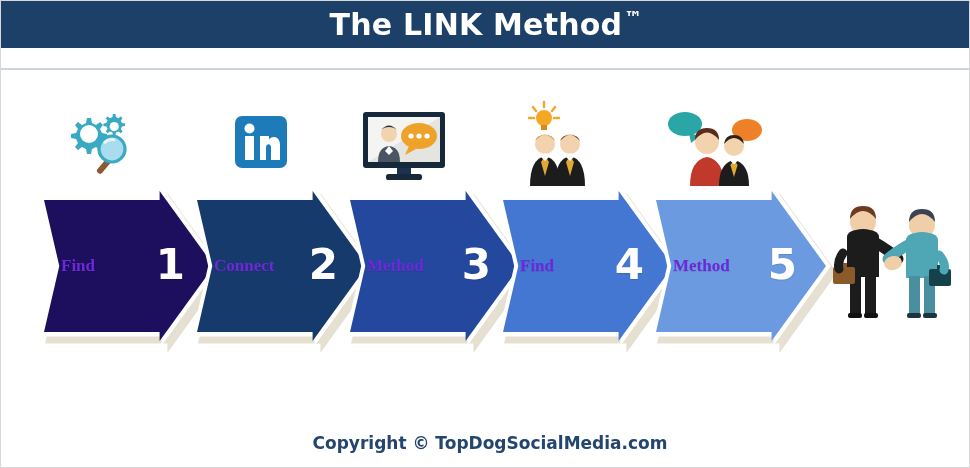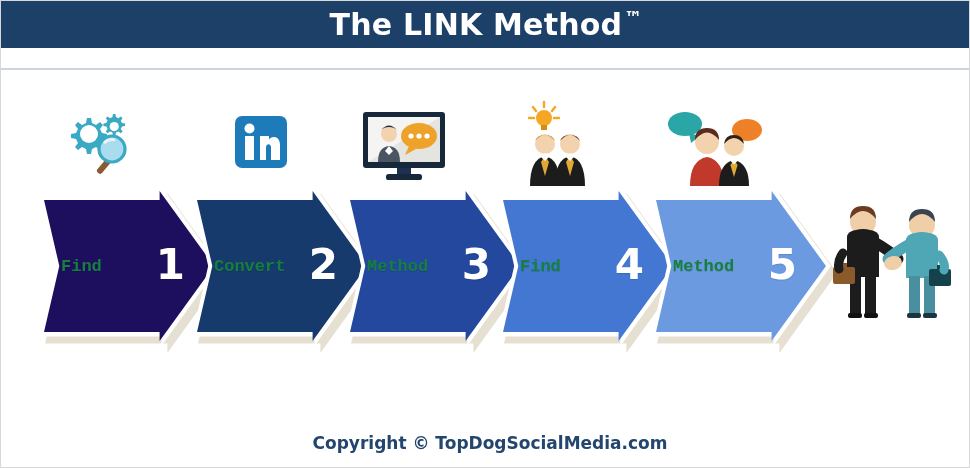--- a/index.html
+++ b/index.html
@@ -102,24 +102,24 @@
     position: absolute;
     left: 0; top: 0;
     width: 180px;
     height: 160px;
     display: flex;
     align-items: center;
     justify-content: flex-start;
     pointer-events: none;
   }
   .step-label {
-    color: #15803d;
+    color: #6d28d9;
     font-size: 17px;
     font-weight: 700;
-    font-family: Liberation Mono, monospace;
+    font-family: Liberation Serif, serif;
     margin-left: 22px;
     white-space: nowrap;
     text-shadow: 0 1px 1px rgba(0,0,0,0.12);
   }
   .step-num {
     color: #ffffff;
     font-size: 42px;
     font-weight: 700;
     font-family: "DejaVu Sans", sans-serif;
     position: absolute;
@@ -198,21 +198,21 @@
           </g>
         </svg>
       </div>
     </div>
 
     <div class="step" style="left:191px;">
       <div class="step-shadow"></div>
       <div class="step-outline"></div>
       <div class="step-body" id="body2" style="background: rgb(23, 58, 109);"></div>
       <div class="step-text">
-        <span class="step-label">Convert</span>
+        <span class="step-label">Connect</span>
         <span class="step-num">2</span>
       </div>
       <div class="step-icon" style="left:26px;top:-76px;">
         <svg viewBox="0 0 86 76" width="86" height="76">
           <rect x="17" y="6" width="52" height="52" rx="7" fill="#1d7bb9"></rect>
           <rect x="27" y="26" width="9" height="24" fill="#ffffff"></rect>
           <circle cx="31.5" cy="18.5" r="5" fill="#ffffff"></circle>
           <path d="M42 26 h9 v3.5 c2-3.6 11-4.6 11 5.6 V50 h-9 V37.5 c0-4.6-5-4.3-5 0 V50 h-6 z" fill="#ffffff"></path>
         </svg>
       </div>

